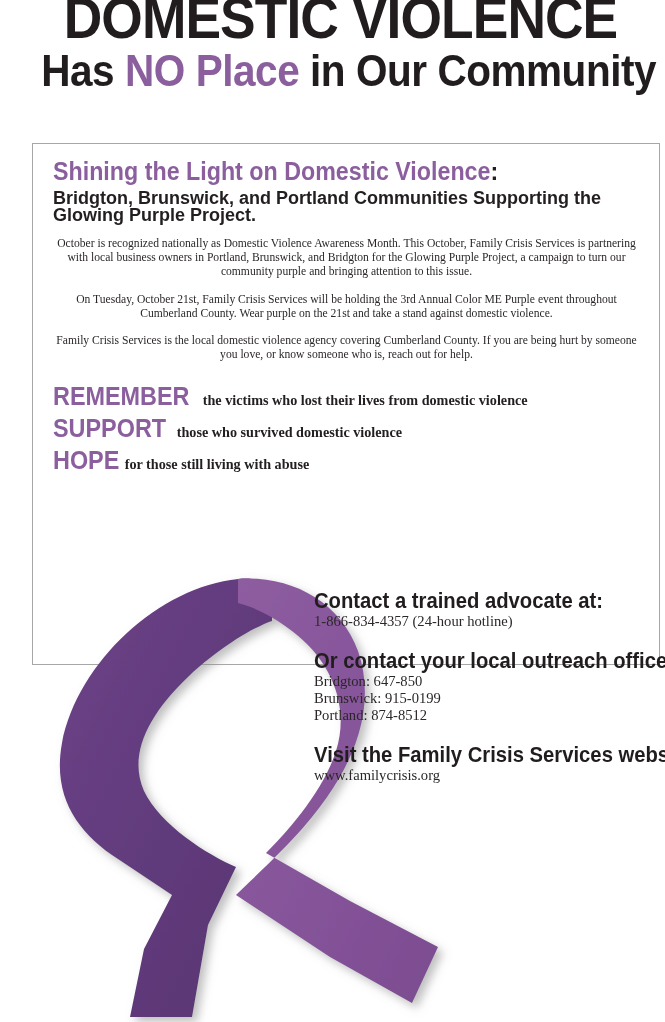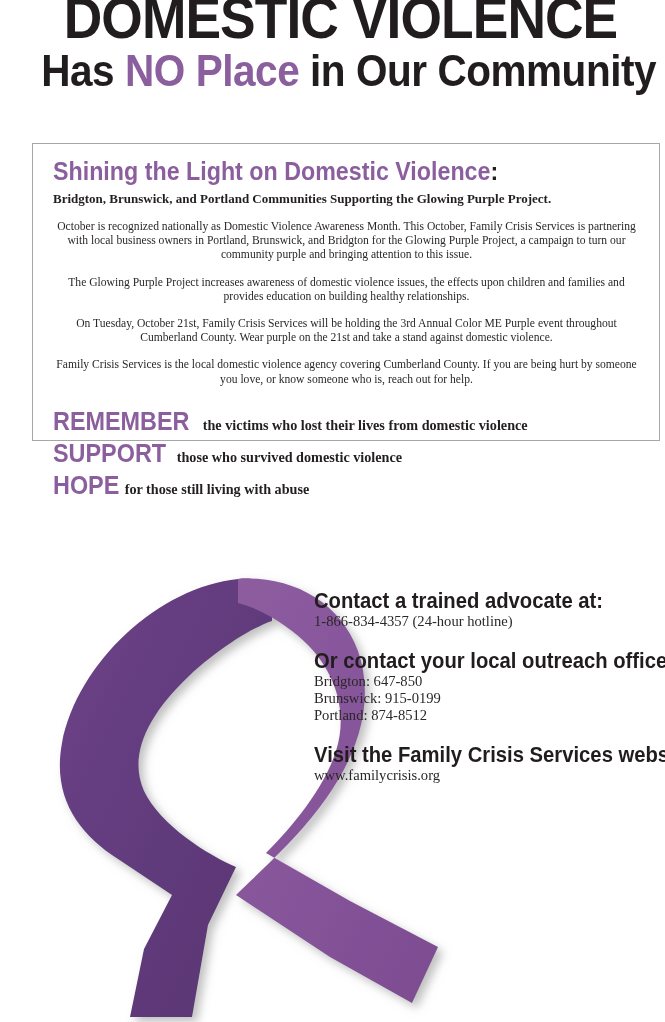--- a/index.html
+++ b/index.html
@@ -51,43 +51,43 @@
     white-space: nowrap;
   }
   .accent-purple { color: #8b5f9e; }
 
   
   .info-box {
     position: absolute;
     left: 32px;
     top: 143px;
     width: 628px;
-    height: 298px;
+    height: 522px;
     border: 1px solid #a7a7a7;
     box-sizing: border-box;
     background: #ffffff;
   }
   .info-inner {
     padding: 13px 19px 0 20px;
   }
   .box-title {
     font-family: "Liberation Sans Narrow", "Liberation Sans", sans-serif;
     font-weight: 700;
     font-size: 25px;
     line-height: 28px;
     color: #8b5f9e;
     transform: scaleX(0.93);
     transform-origin: 0 0;
     white-space: nowrap;
   }
   .box-title .colon { color: #231f20; }
   .box-subtitle {
-    font-family: Liberation Serif, serif;
-    font-weight: 700;
-    font-size: 13px;
+    font-family: Liberation Sans, sans-serif;
+    font-weight: 700;
+    font-size: 18px;
     line-height: 17px;
     color: #231f20;
     margin-top: 5px;
   }
   .para {
     font-family: "Liberation Serif", serif;
     font-size: 11.6px;
     line-height: 14.2px;
     color: #2b2728;
     margin-top: 13px;
@@ -164,21 +164,20 @@
   <div class="headline-main">DOMESTIC VIOLENCE</div>
   <div class="headline-sub"><span>Has </span><span class="accent-purple">NO Place</span><span> in Our Community</span></div>
 </div>
 
 <div class="info-box">
   <div class="info-inner">
     <div class="box-title"><span>Shining the Light on Domestic Violence</span><span class="colon">:</span></div>
     <div class="box-subtitle">Bridgton, Brunswick, and Portland Communities Supporting the Glowing Purple Project.</div>
 
     <div class="para">October is recognized nationally as Domestic Violence Awareness Month. This October, Family Crisis Services is partnering with local business owners in Portland, Brunswick, and Bridgton for the Glowing Purple Project, a campaign to turn our community purple and bringing attention to this issue.</div>
-    <div class="para">The Glowing Purple Project increases awareness of domestic violence issues, the effects upon children and families and provides education on building healthy relationships.</div>
     <div class="para">On Tuesday, October 21st, Family Crisis Services will be holding the 3rd Annual Color ME Purple event throughout Cumberland County. Wear purple on the 21st and take a stand against domestic violence.</div>
     <div class="para">Family Crisis Services is the local domestic violence agency covering Cumberland County. If you are being hurt by someone you love, or know someone who is, reach out for help.</div>
 
     <div class="rsh-block">
       <div class="rsh-row"><span class="rsh-key">REMEMBER</span><span class="rsh-val">the victims who lost their lives from domestic violence</span></div>
       <div class="rsh-row"><span class="rsh-key">SUPPORT</span><span class="rsh-val">those who survived domestic violence</span></div>
       <div class="rsh-row"><span class="rsh-key">HOPE</span><span class="rsh-val">for those still living with abuse</span></div>
     </div>
   </div>
 </div>

